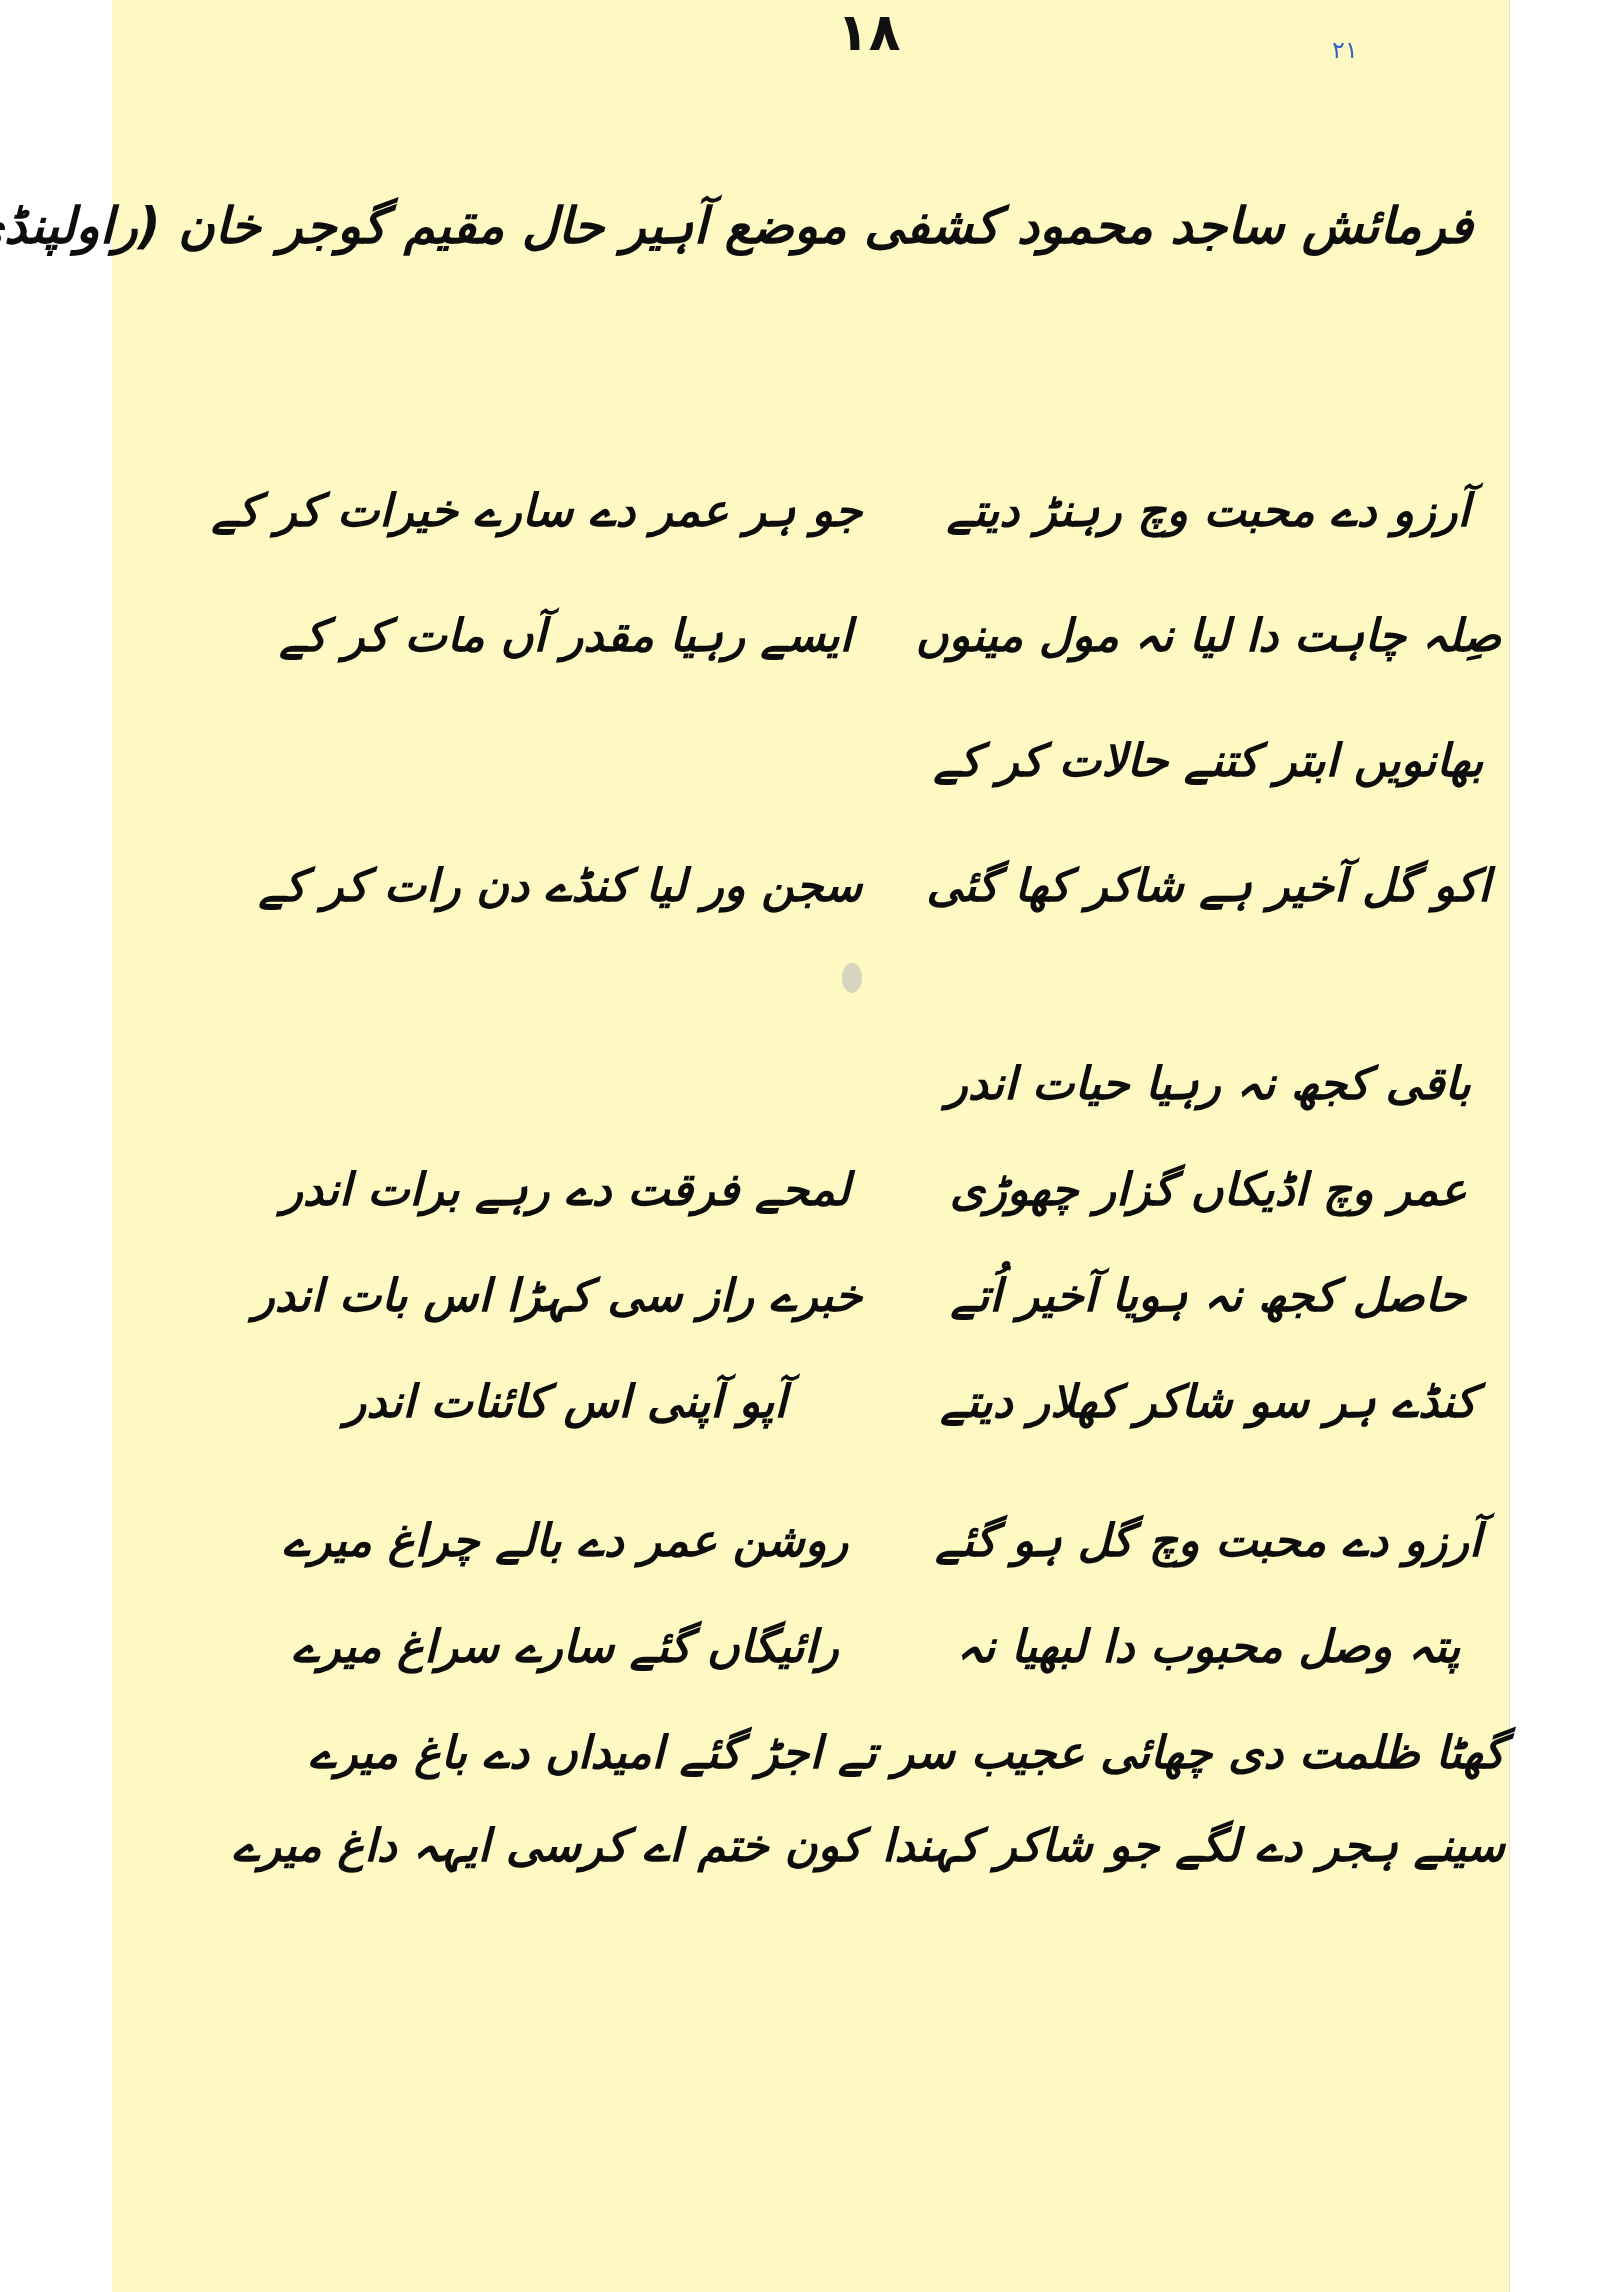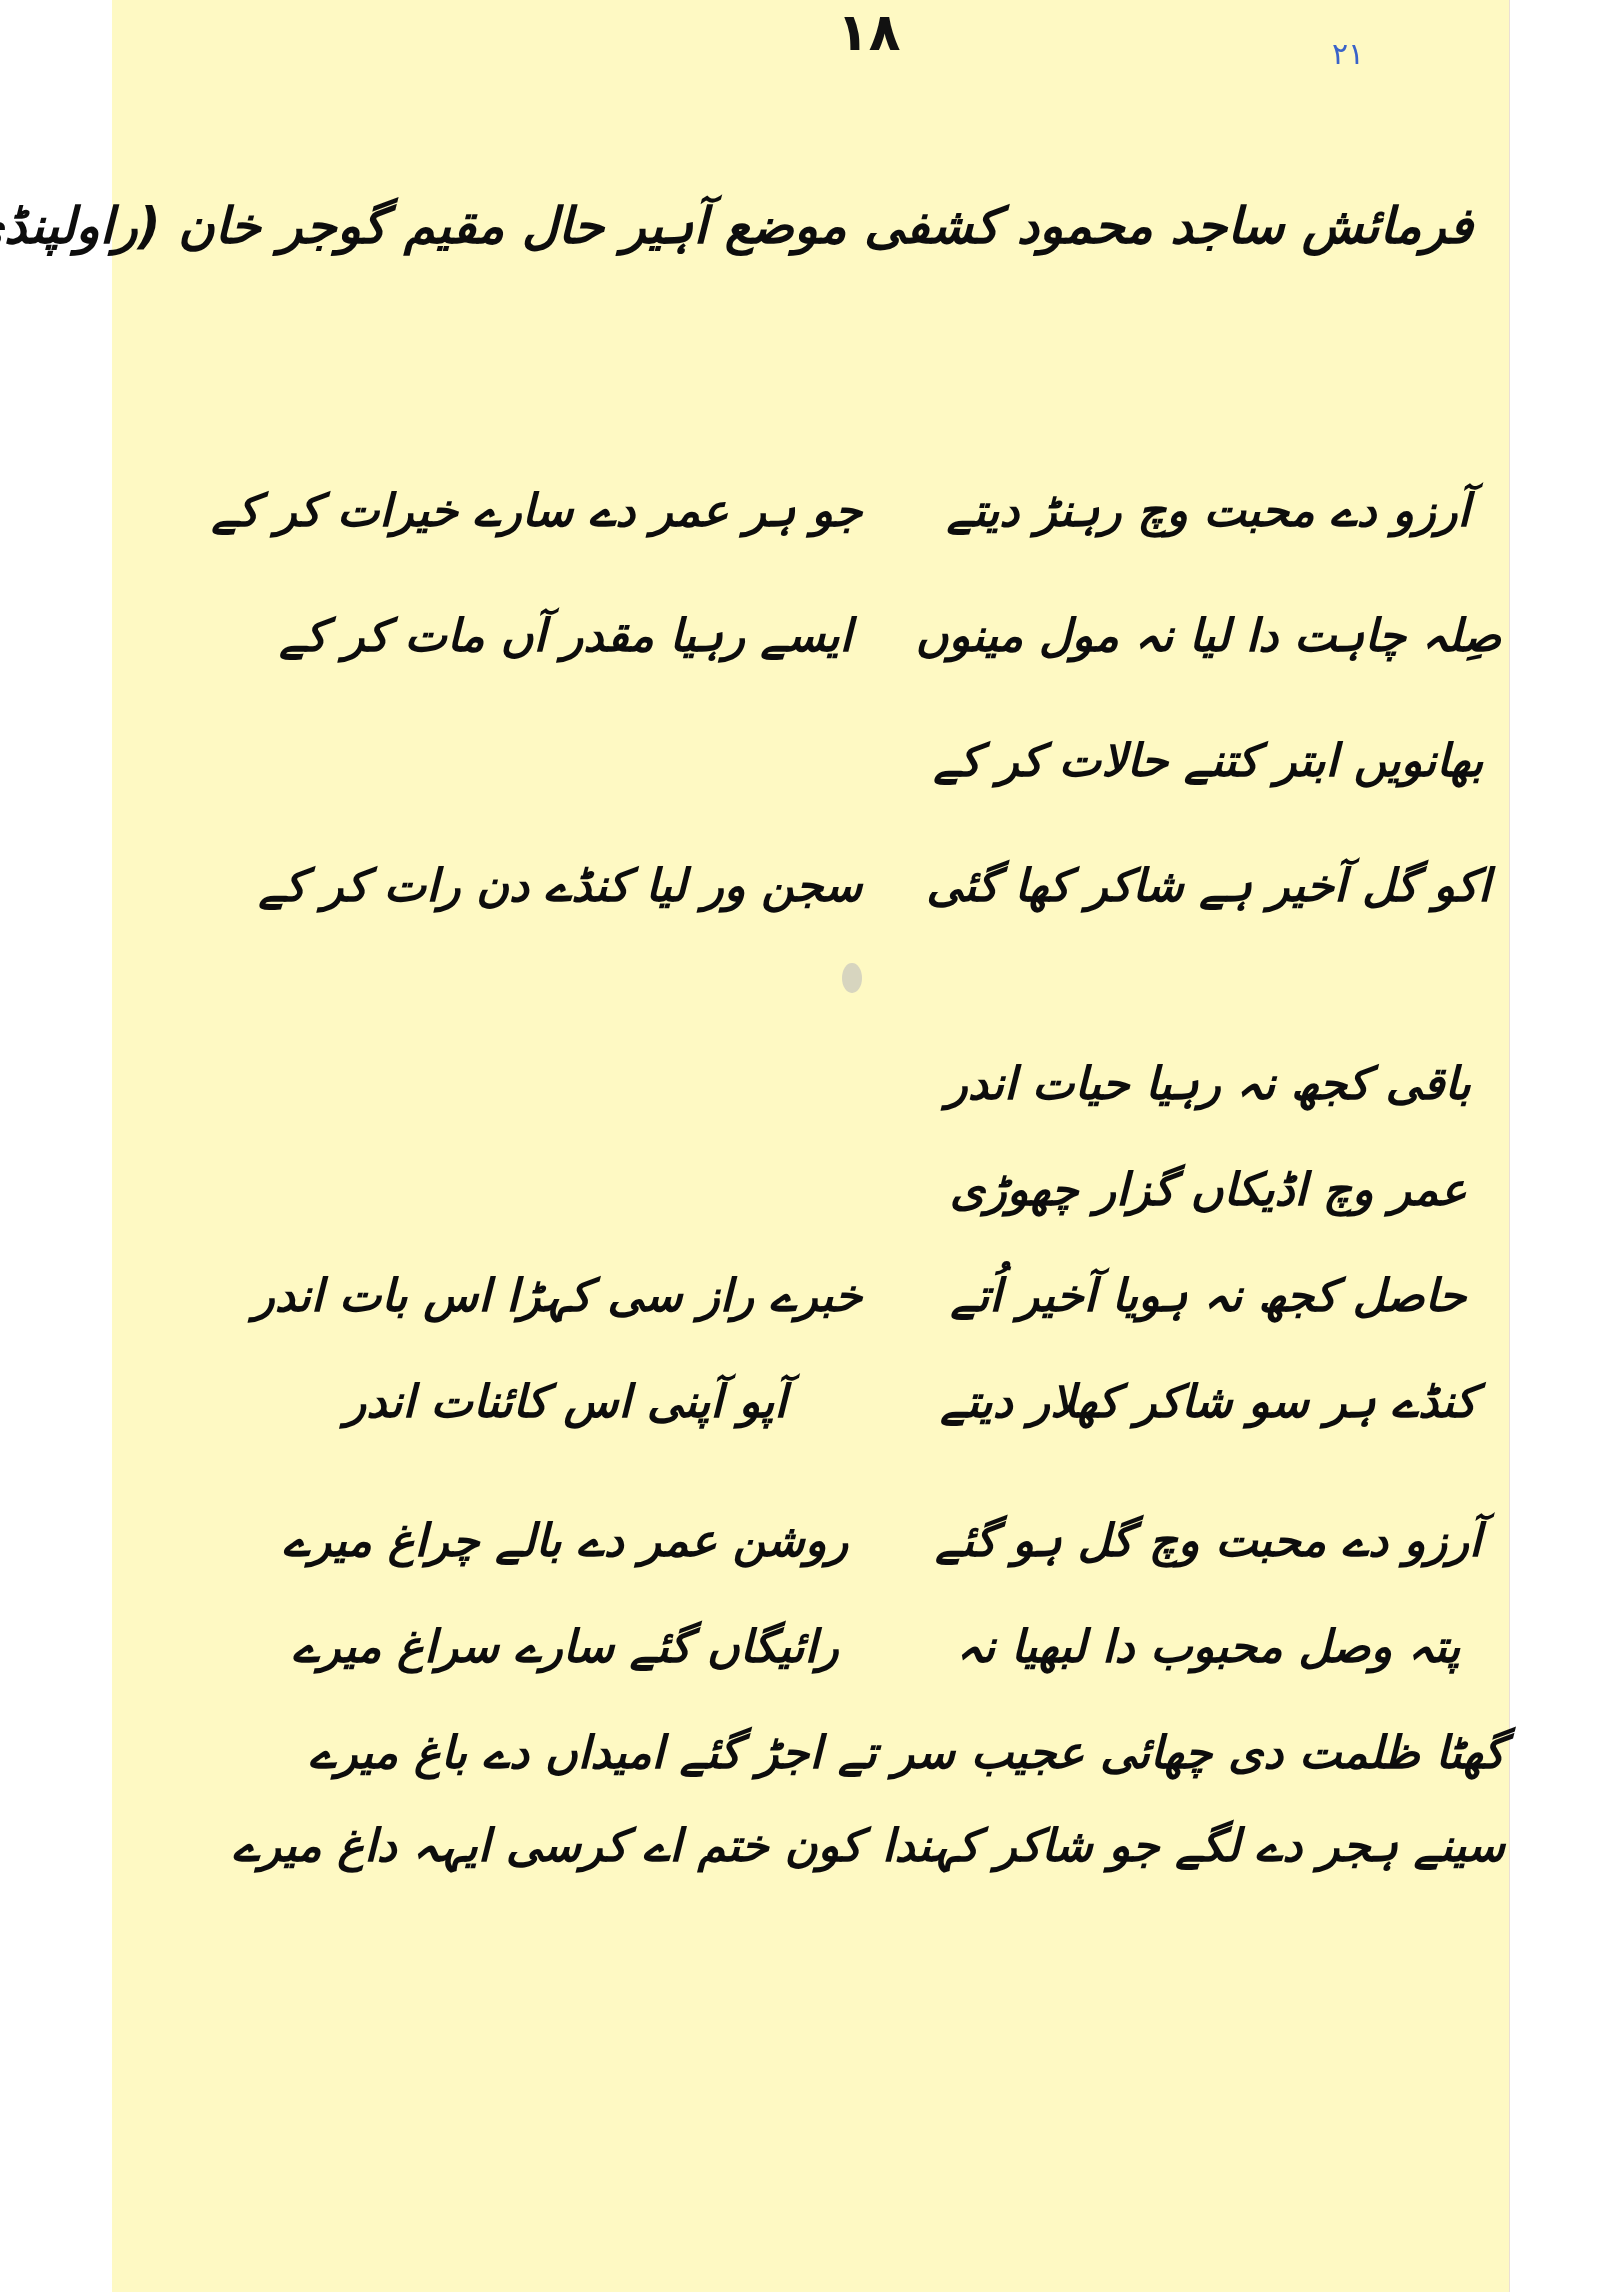--- a/index.html
+++ b/index.html
@@ -30,21 +30,21 @@
       top: 1.8px;
       font-size: 52px;
       font-weight: bold;
       color: #111;
       direction: rtl;
     }
     .annotation {
       position: absolute;
       left: 1220px;
       top: 36px;
-      font-size: 30px;
+      font-size: 24px;
       color: #3a63c9;
       direction: rtl;
     }
     .heading {
       position: absolute;
       left: 161px;
       top: 197px;
       width: 1200px;
       text-align: center;
       font-size: 50px;
@@ -115,20 +115,21 @@
       <span class="hemistich second">سجن ور لیا کنڈے دن رات کر کے</span>
     </div>
   </div>
 
   <div class="stanza tight" style="top:1030px;">
     <div class="verse">
       <span class="hemistich second">باقی کجھ نہ رہیا حیات اندر</span>
     </div>
     <div class="verse">
       <span class="hemistich first">عمر وچ اڈیکاں گزار چھوڑی</span>
+      <span class="hemistich second">لمحے فرقت دے رہے برات اندر</span>
     </div>
     <div class="verse">
       <span class="hemistich first">حاصل کجھ نہ ہویا آخیر اُتے</span>
       <span class="hemistich second">خبرے راز سی کہڑا اس بات اندر</span>
     </div>
     <div class="verse">
       <span class="hemistich first">کنڈے ہر سو شاکر کھلار دیتے</span>
       <span class="hemistich second">آپو آپنی اس کائنات اندر</span>
     </div>
   </div>

